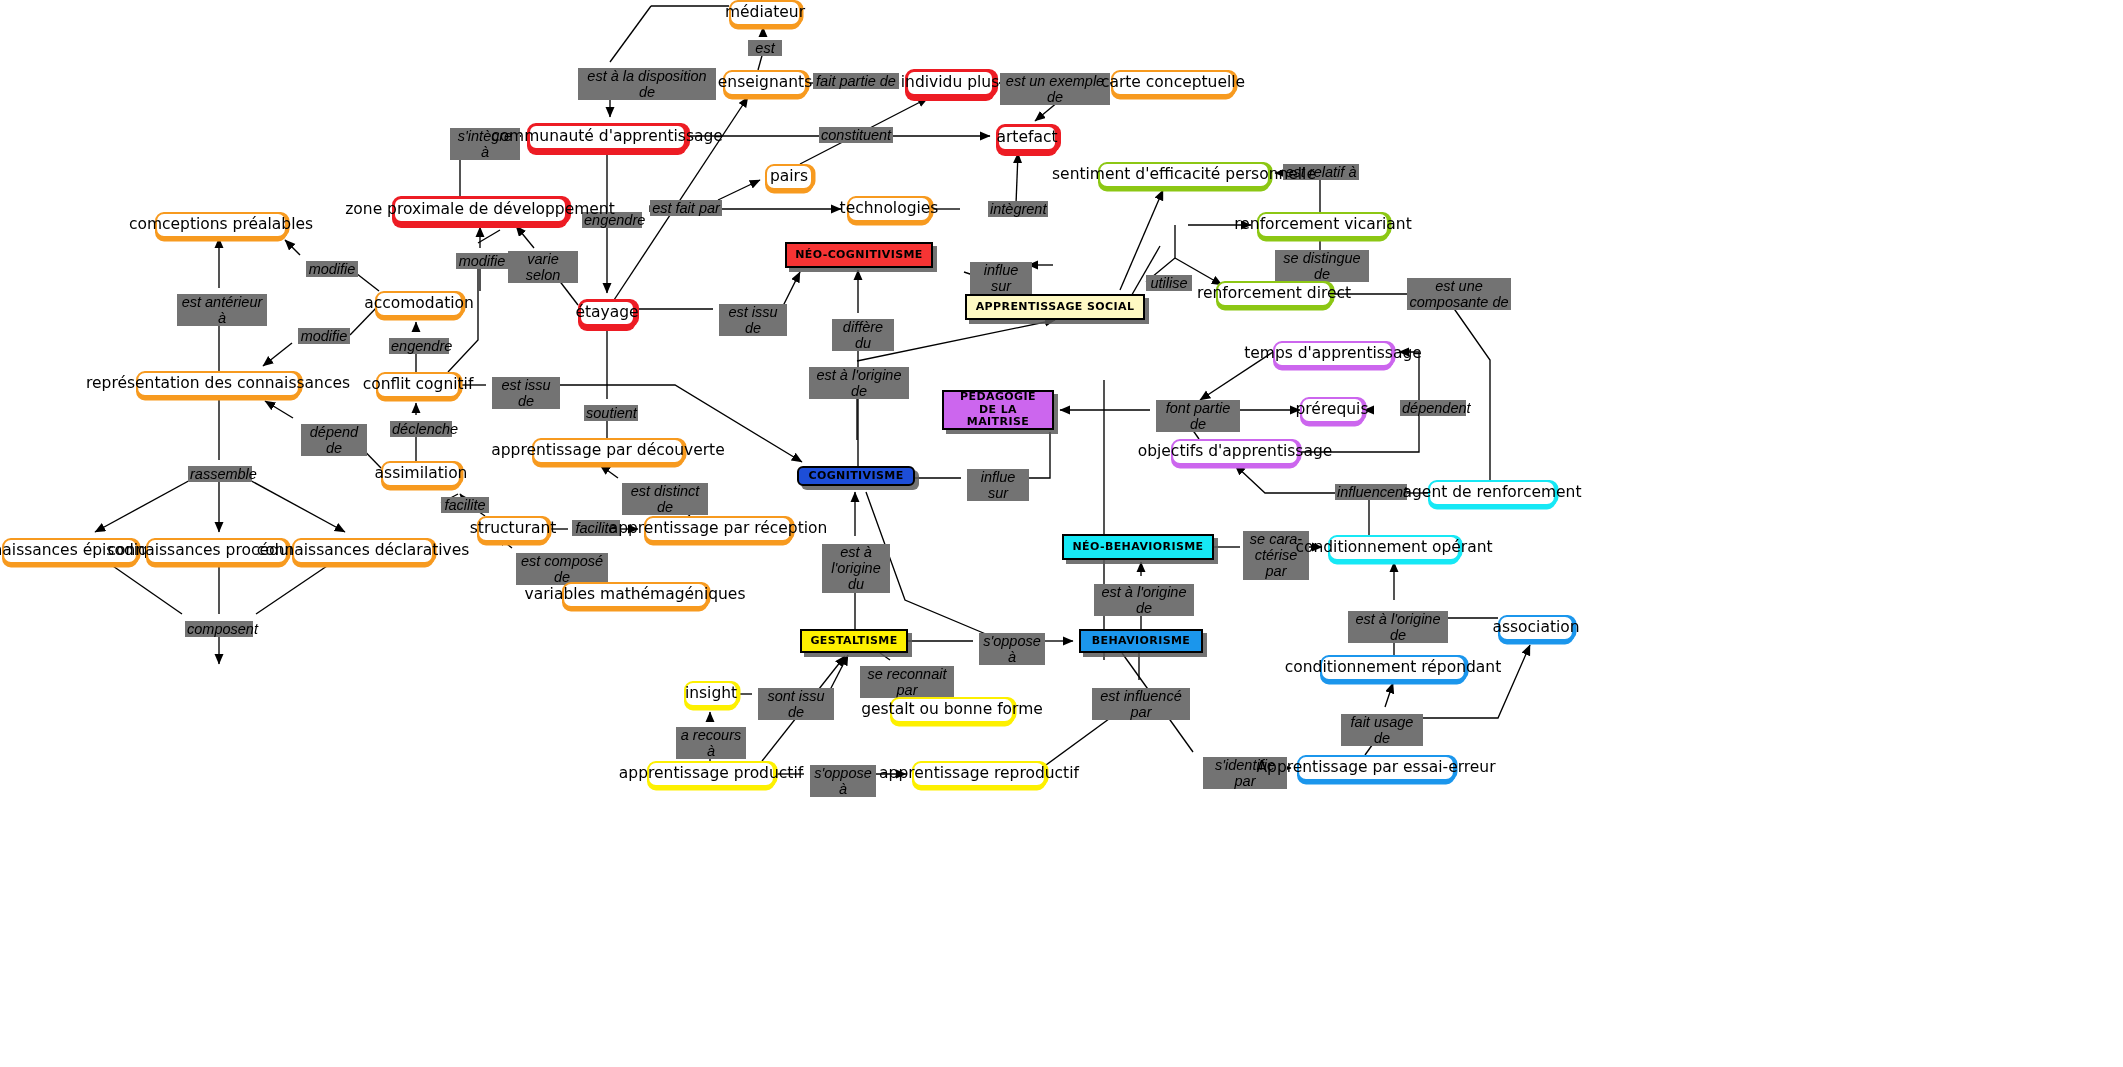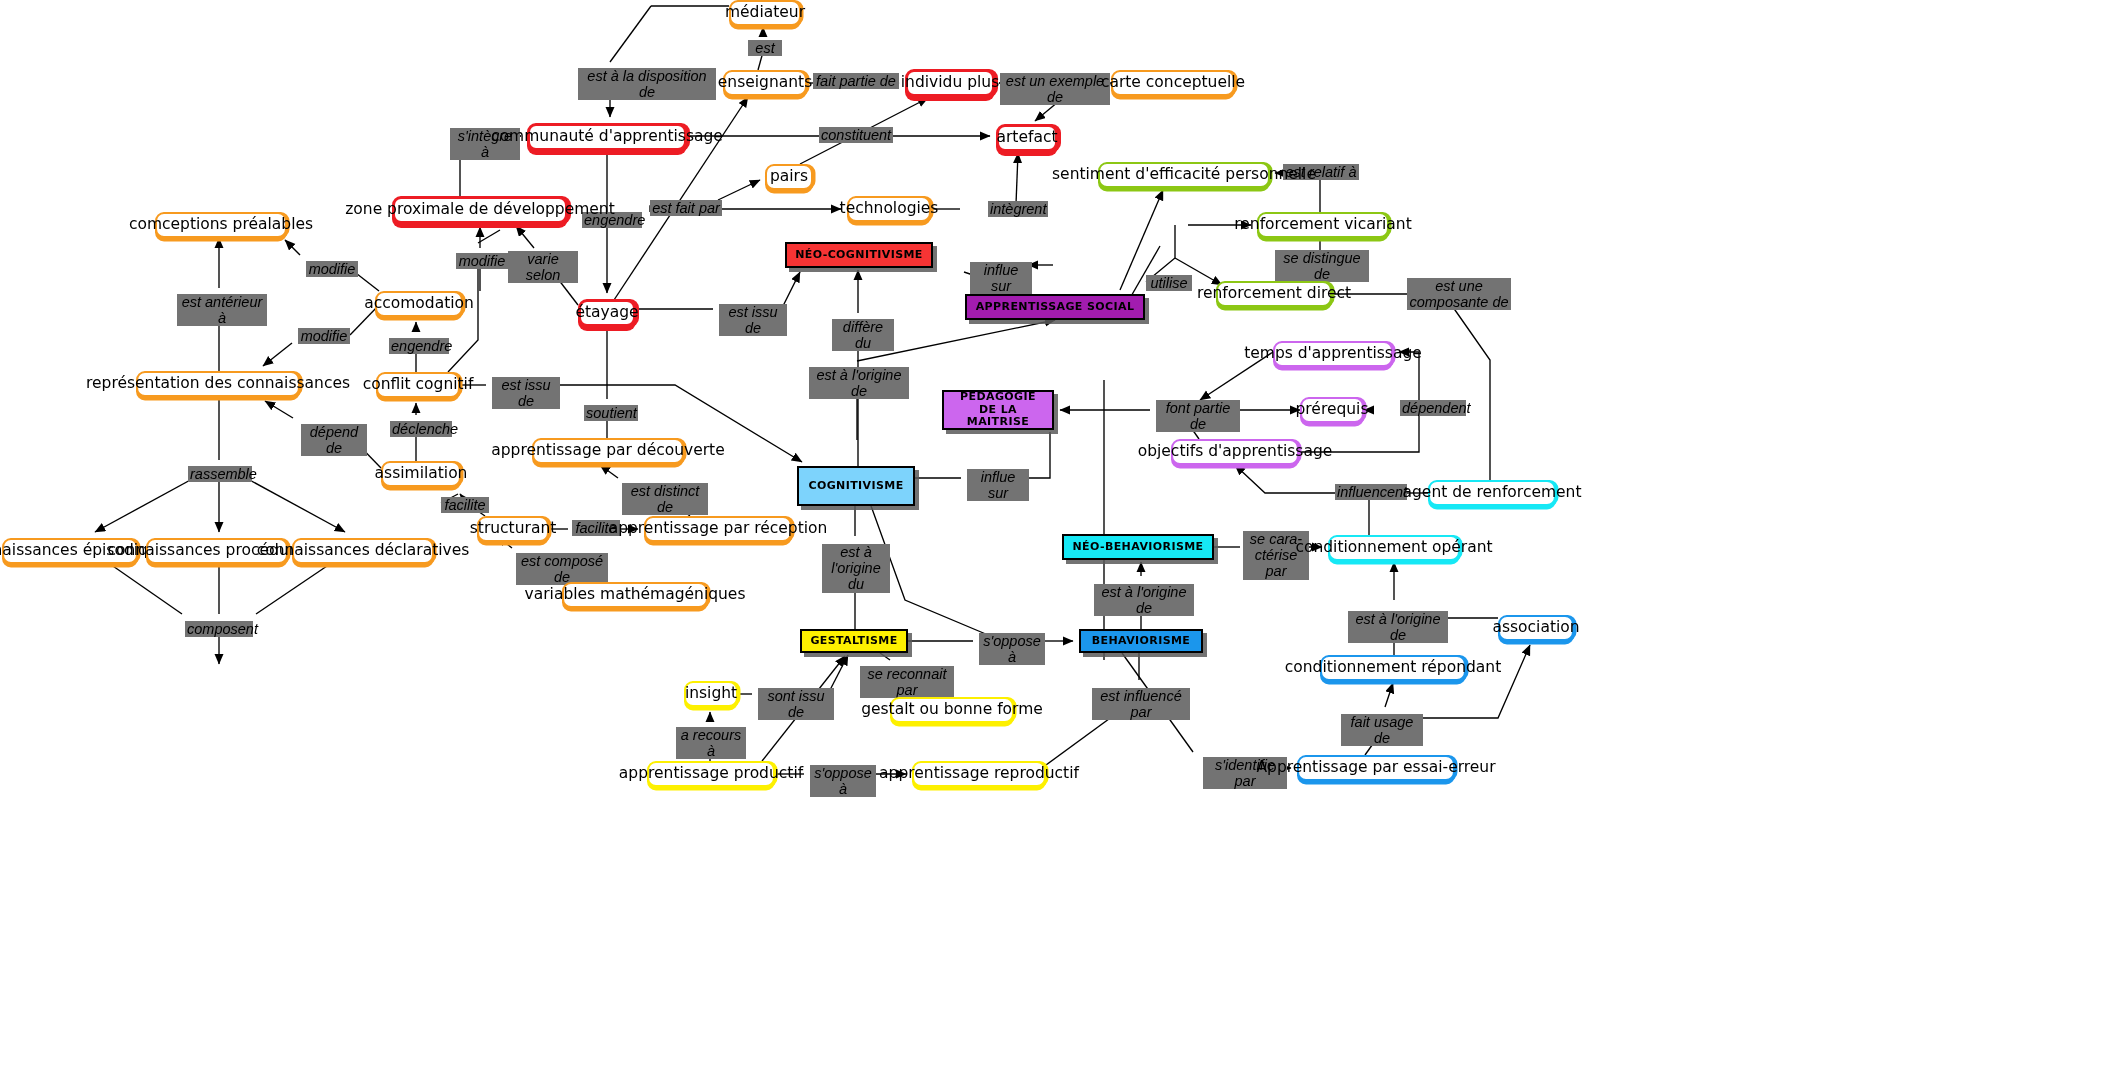--- a/index.html
+++ b/index.html
@@ -267,33 +267,33 @@
       <div class="node soft red" style="left: 527px; top: 123px; width: 160px; height: 28px;">communauté d'apprentissage</div>
       <div class="node soft red" style="left: 996px; top: 124px; width: 62px; height: 28px;">artefact</div>
       <div class="node soft green" style="left: 1098px; top: 162px; width: 172px; height: 26px;">sentiment d'efficacité personnelle</div>
       <div class="node soft orange" style="left: 765px; top: 164px; width: 48px; height: 26px;">pairs</div>
       <div class="node soft red" style="left: 392px; top: 196px; width: 176px; height: 28px;">zone proximale de développement</div>
       <div class="node soft orange" style="left: 155px; top: 212px; width: 132px; height: 26px;">comceptions préalables</div>
       <div class="node soft orange" style="left: 847px; top: 196px; width: 84px; height: 26px;">technologies</div>
       <div class="node soft green" style="left: 1257px; top: 212px; width: 132px; height: 26px;">renforcement vicariant</div>
       <div class="node hard" style="background: rgb(247, 52, 52); left: 785px; top: 242px; width: 148px; height: 26px;">NÉO-COGNITIVISME</div>
       <div class="node soft green" style="left: 1216px; top: 281px; width: 116px; height: 26px;">renforcement direct</div>
-      <div class="node hard" style="background: #a21caf; left: 965px; top: 294px; width: 180px; height: 26px;">APPRENTISSAGE SOCIAL</div>
+      <div class="node hard" style="background: #fef9c3; left: 965px; top: 294px; width: 180px; height: 26px;">APPRENTISSAGE SOCIAL</div>
       <div class="node soft orange" style="left: 375px; top: 291px; width: 88px; height: 26px;">accomodation</div>
       <div class="node soft red" style="left: 578px; top: 299px; width: 58px; height: 28px;">étayage</div>
       <div class="node soft purple" style="left: 1273px; top: 341px; width: 120px; height: 26px;">temps d'apprentissage</div>
       <div class="node soft orange" style="left: 136px; top: 371px; width: 164px; height: 26px;">représentation des connaissances</div>
       <div class="node soft orange" style="left: 376px; top: 372px; width: 84px; height: 26px;">conflit cognitif</div>
       <div class="node soft purple" style="left: 1300px; top: 397px; width: 64px; height: 26px;">prérequis</div>
       <div class="node hard two-line" style="background: rgb(204, 102, 238); left: 942px; top: 390px; width: 112px; height: 40px;">PEDAGOGIE
 DE LA MAITRISE</div>
       <div class="node soft purple" style="left: 1171px; top: 439px; width: 128px; height: 26px;">objectifs d'apprentissage</div>
       <div class="node soft orange" style="left: 532px; top: 438px; width: 152px; height: 26px;">apprentissage par découverte</div>
       <div class="node soft orange" style="left: 381px; top: 461px; width: 80px; height: 26px;">assimilation</div>
-      <div class="node hard" style="background: #7dd3fc; left: 797px; top: 466px; width: 118px; height: 40px;">COGNITIVISME</div>
+      <div class="node hard" style="background: #1d4ed8; left: 797px; top: 466px; width: 118px; height: 20px; border-radius: 6px;">COGNITIVISME</div>
       <div class="node soft cyan" style="left: 1428px; top: 480px; width: 128px; height: 26px;">agent de renforcement</div>
       <div class="node soft orange" style="left: 477px; top: 516px; width: 72px; height: 26px;">structurant</div>
       <div class="node soft orange" style="left: 644px; top: 516px; width: 148px; height: 26px;">apprentissage par réception</div>
       <div class="node soft orange" style="left: 2px; top: 538px; width: 136px; height: 26px;">connaissances épisodiques</div>
       <div class="node soft orange" style="left: 146px; top: 538px; width: 142px; height: 26px;">connaissances procédurales</div>
       <div class="node soft orange" style="left: 292px; top: 538px; width: 142px; height: 26px;">connaissances déclaratives</div>
       <div class="node hard" style="background: rgb(22, 232, 245); left: 1062px; top: 534px; width: 152px; height: 26px;">NÉO-BEHAVIORISME</div>
       <div class="node soft cyan" style="left: 1328px; top: 535px; width: 132px; height: 26px;">conditionnement opérant</div>
       <div class="node soft orange" style="left: 562px; top: 582px; width: 146px; height: 26px;">variables mathémagéniques</div>
       <div class="node soft blue" style="left: 1498px; top: 615px; width: 76px; height: 26px;">association</div>

